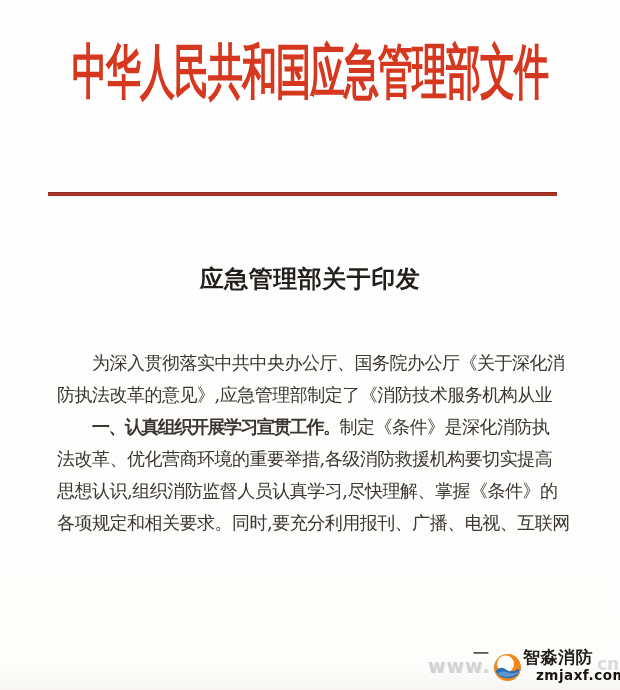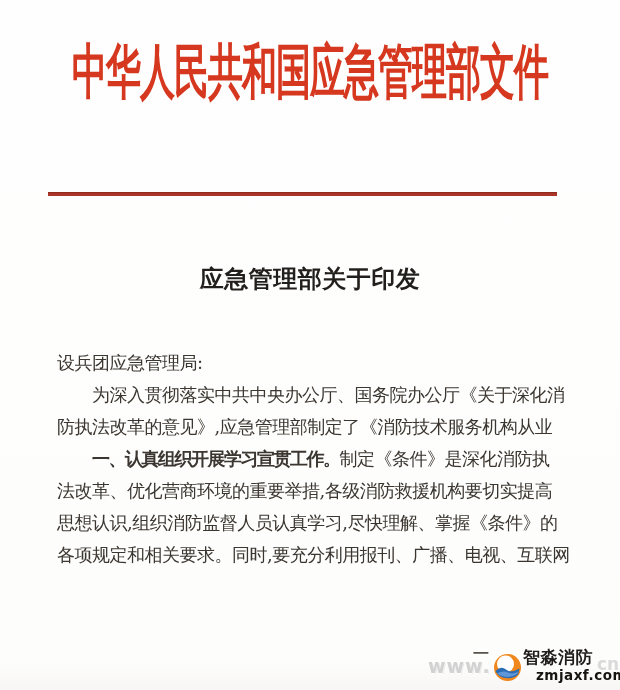--- a/index.html
+++ b/index.html
@@ -96,21 +96,20 @@
   <div class="header-title">中华人民共和国应急管理部文件</div>
 
 
   <div class="red-divider"></div>
 
   <div class="doc-title">
     <div>应急管理部关于印发</div>
   </div>
 
   <div class="body-text" id="body-lines">
-      <div class="body-line"><span class="seg">设兵团应急管理局:</span></div>
       <div class="body-line indent"><span class="seg">为深入贯彻落实中共中央办公厅、国务院办公厅《关于深化消</span></div>
       <div class="body-line"><span class="seg">防执法改革的意见》,应急管理部制定了《消防技术服务机构从业</span></div>
       <div class="body-line indent"><span class="seg bold">一、认真组织开展学习宣贯工作。</span><span class="seg">制定《条件》是深化消防执</span></div>
       <div class="body-line"><span class="seg">法改革、优化营商环境的重要举措,各级消防救援机构要切实提高</span></div>
       <div class="body-line"><span class="seg">思想认识,组织消防监督人员认真学习,尽快理解、掌握《条件》的</span></div>
       <div class="body-line"><span class="seg">各项规定和相关要求。同时,要充分利用报刊、广播、电视、互联网</span></div>
     </div>
 
   <div class="watermark">
     <span class="wm-www">www.</span>

